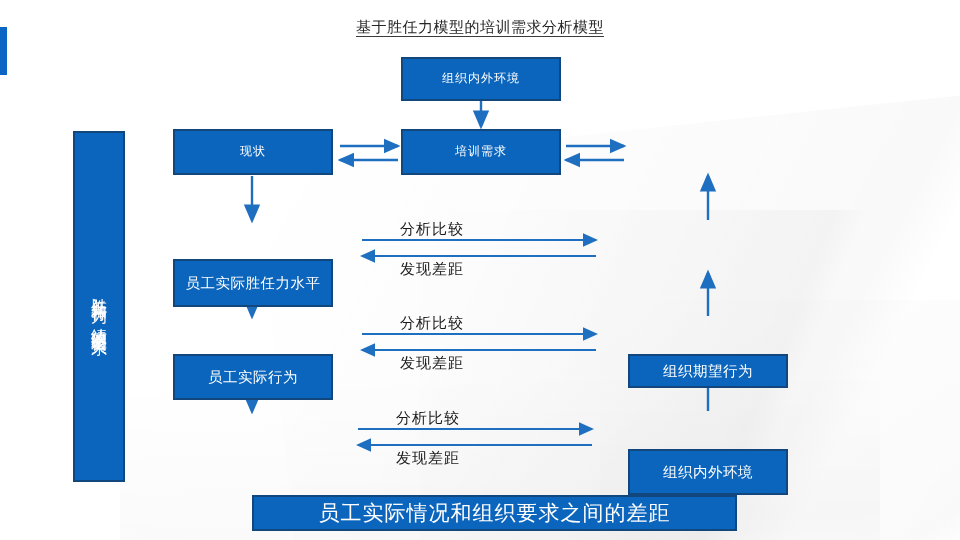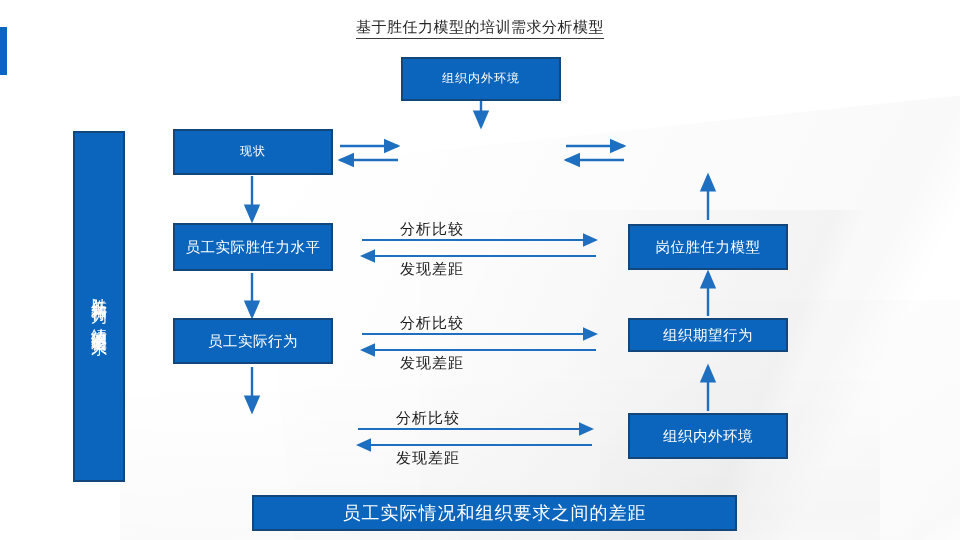--- a/index.html
+++ b/index.html
@@ -54,21 +54,21 @@
   }
 
   
   #title {
     position: absolute;
     left: 0; top: 18px;
     width: 960px;
     text-align: center;
     font-size: 15px;
     color: #262626;
-    font-family: Liberation Mono, monospace;
+    font-family: Liberation Sans, sans-serif;
     letter-spacing: 0.5px;
   }
   #title span {
     border-bottom: 1px solid #3a3a3a;
     padding-bottom: 1px;
   }
 
   
   .box {
     position: absolute;
@@ -77,21 +77,21 @@
     color: #ffffff;
     display: flex;
     align-items: center;
     justify-content: center;
     text-align: center;
     font-size: 12px;
     line-height: 1.15;
     box-sizing: border-box;
     letter-spacing: 1px;
   }
-  .box.small { font-size: 14.5px; letter-spacing: 0.5px; }
+  .box.small { font-size: 14.5px; letter-spacing: 0.5px; margin-top: 36px; }
 
   
   #side-label {
     position: absolute;
     left: 73px; top: 131px;
     width: 52px; height: 351px;
     background: #0b65bd;
     border: 2px solid #12477e;
     color: #ffffff;
     box-sizing: border-box;
@@ -188,44 +188,44 @@
   </div>
 
   <div class="box" style="left:401px; top:57px; width:160px; height:44px;">
     <span>组织内外环境</span>
   </div>
 
   <div class="box" style="left:173px; top:129px; width:160px; height:46px;font-family:Liberation Serif, serif;">
     <span>现状</span>
   </div>
 
+  <div class="box" style="left:401px; top:129px; width:160px; height:46px;">
+    <span>培训需求</span>
+  </div>
 
 
   <div class="box small" style="left:173px; top:223px; width:160px; height:48px; padding:0 6px;">
     <span>员工实际胜任力水平</span>
   </div>
 
-  <div class="box small" style="left:628px; top:224px; width:160px; height:46px;">
-    <span>岗位胜任力模型</span>
-  </div>
 
   <div class="box small" style="left:173px; top:318px; width:160px; height:46px;">
     <span>员工实际行为</span>
   </div>
 
   <div class="box small" style="left:628px; top:318px; width:160px; height:34px;">
     <span>组织期望行为</span>
   </div>
 
 
   <div class="box small" style="left:628px; top:413px; width:160px; height:46px;">
     <span>组织内外环境</span>
   </div>
 
-  <div class="box" style="left:252px; top:495px; width:485px; height:36px; font-size:18px;">
+  <div class="box" style="left:252px; top:495px; width:485px; height:36px; font-size:21px;">
     <span>员工实际情况和组织要求之间的差距</span>
   </div>
 
   <div class="conn-label" style="left:400px; top:220px; width:160px;">
     <span>分析比较</span>
   </div>
   <div class="conn-label" style="left:400px; top:260px; width:160px;">
     <span>发现差距</span>
   </div>
 

